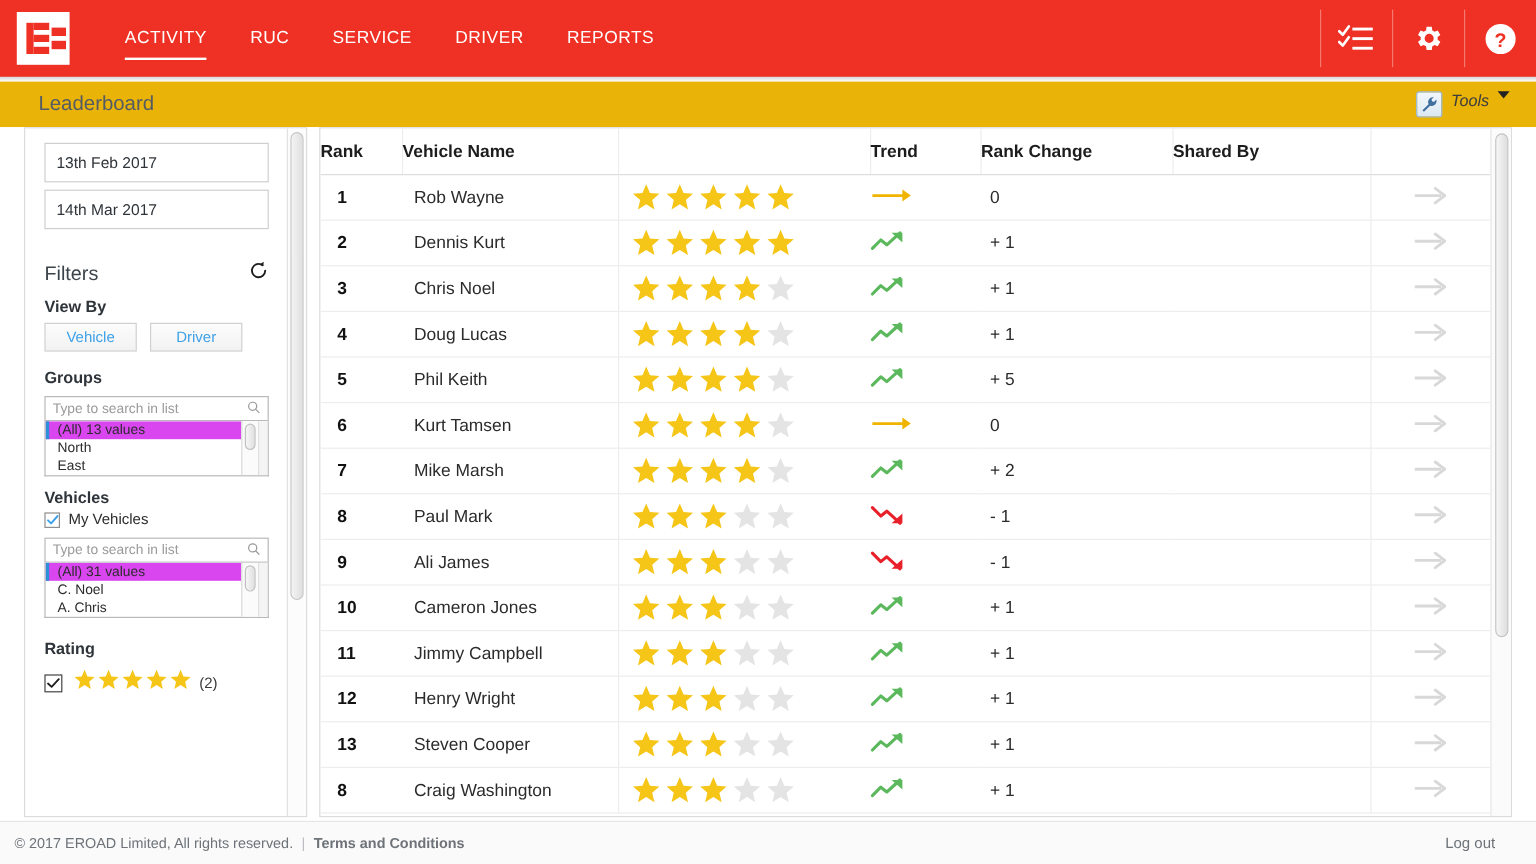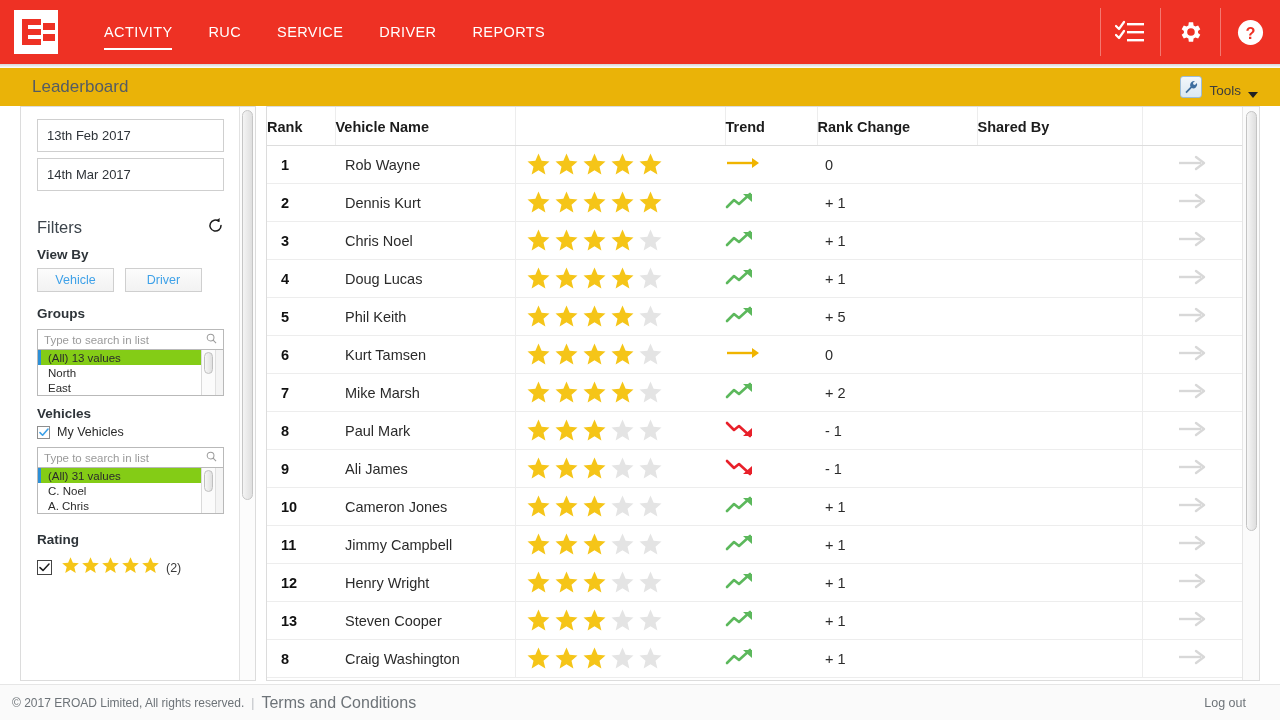--- a/index.html
+++ b/index.html
@@ -61,21 +61,21 @@
 
   
   .pagehead {
     position: absolute; top: 68px; left: 0; width: 1280px; height: 38px;
     background: #eab308; display: flex; align-items: center;
   }
   .page-title {
     margin-left: 32px; font-size: 17px; color: #555c63; font-weight: 400;
   }
   .tools {
-    margin-left: auto; margin-right: 22px; display: flex; align-items: flex-end; cursor: pointer;
+    margin-left: auto; margin-right: 22px; display: flex; align-items: flex-start; cursor: pointer; font-style: italic;
   }
   .tools-ico {
     width: 22px; height: 22px; border: 1px solid #9cbcd8; border-radius: 3px;
     background: linear-gradient(to bottom, #f2f7fb, #dbe8f2);
     display: flex; align-items: center; justify-content: center; margin-right: 7px;
   }
   .tools-label { font-size: 13.5px; color: #3d3d3d; margin-right: 7px; }
   .caret-down {
     width: 0; height: 0; border-left: 5px solid transparent; border-right: 5px solid transparent;
     border-top: 6px solid #222;
@@ -158,21 +158,21 @@
   .search-field .mag { margin-left: auto; }
   .list-wrap {
     width: 187px; height: 46px; border: 1px solid #b9b9b9; border-top: none;
     background: #fff; position: relative; overflow: hidden; display: flex;
   }
   .list-items { flex: 1; }
   .list-item {
     height: 15px; font-size: 11.5px; color: #2b2b2b; padding-left: 10px;
     display: flex; align-items: center; cursor: pointer;
   }
-  .list-item.sel { background: #84cc16; border-left: 3px solid #2d8fd6; padding-left: 7px; }
+  .list-item.sel { background: #d946ef; border-left: 3px solid #2d8fd6; padding-left: 7px; }
   .list-sb {
     width: 14px; background: #fbfbfb; border-left: 1px solid #dadada; position: relative;
   }
   .list-sb .t {
     position: absolute; left: 2px; top: 2px; width: 9px; height: 22px;
     background: linear-gradient(to right,#f6f6f6,#e0e0e0);
     border: 1px solid #c0c0c0; border-radius: 5px;
   }
   .outer-sb {
     width: 8px; background: #f4f4f4; border-left: 1px solid #e0e0e0;
@@ -1033,17 +1033,17 @@
       <div class="table-scroll">
           <div class="thumb"></div>
         </div>
     </div>
 
   </div>
 
   <div style="position:absolute;top:684px;left:0;width:1280px;height:36px;background:#fafafa;border-top:1px solid #e6e6e6;display:flex;align-items:center;">
     <span style="margin-left:12px;font-size:12px;color:#6d7378;">© 2017 EROAD Limited, All rights reserved.</span>
     <span style="margin:0 7px;font-size:12px;color:#b9bcc0;">|</span>
-    <span style="font-size:16px;color:#6d7378;cursor:pointer;">Terms and Conditions</span>
+    <span style="font-size:12px;color:#6d7378;cursor:pointer;font-weight:bold;">Terms and Conditions</span>
     <span style="margin-left:auto;margin-right:34px;font-size:12.5px;color:#6d7378;cursor:pointer;">Log out</span>
   </div>
 
 </div>
 
 </body></html>

